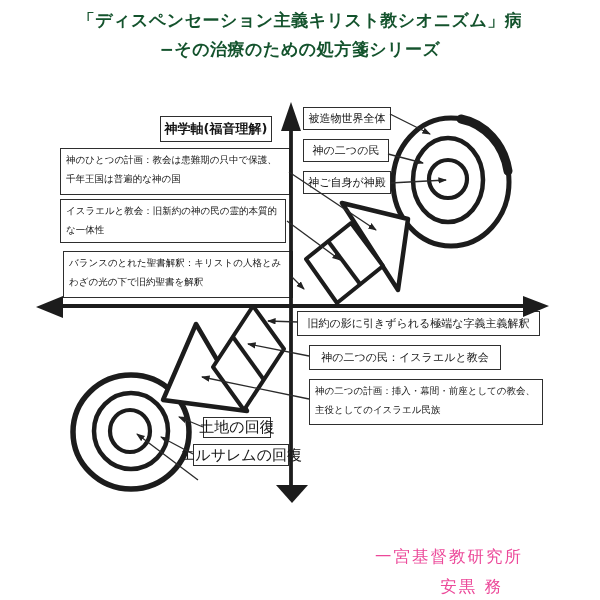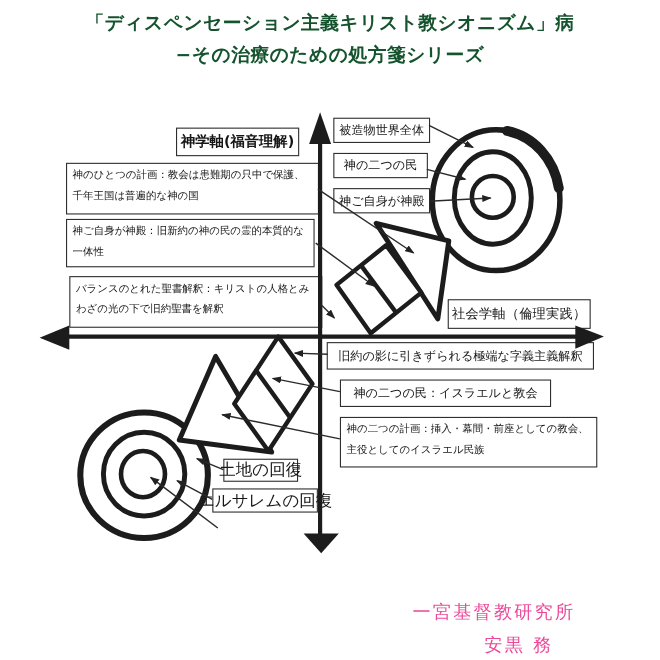--- a/index.html
+++ b/index.html
@@ -40,24 +40,23 @@
 </style>
 </head>
 <body>
 
 <div class="page">
 
   <div class="title l1">「ディスペンセーション主義キリスト教シオニズム」病</div>
   <div class="title l2">−その治療のための処方箋シリーズ</div>
 
   <div class="lbl f-axis" style="left:160px;top:116px;width:112px;height:26px;font-weight:bold;">神学軸(福音理解)</div>
-  <div class="lbl f-axis2" style="left:407px;top:272px;width:130px;height:27px;">社会学軸（倫理実践）</div>
 
   <div class="lbl multi f-body" style="left:60px;top:148px;width:230px;height:47px;">神のひとつの計画：教会は患難期の只中で保護、千年王国は普遍的な神の国</div>
-  <div class="lbl multi f-body" style="left:60px;top:199px;width:226px;height:44px;">神ご自身が神殿：旧新約の神の民の霊的本質的な一体性</div>
+  <div class="lbl multi f-body" style="left:60px;top:199px;width:226px;height:44px;">イスラエルと教会：旧新約の神の民の霊的本質的な一体性</div>
   <div class="lbl multi f-body" style="left:63px;top:251px;width:230px;height:47px;">バランスのとれた聖書解釈：キリストの人格とみわざの光の下で旧約聖書を解釈</div>
 
   <div class="lbl f-md" style="left:303px;top:107px;width:88px;height:23px;">被造物世界全体</div>
   <div class="lbl f-md" style="left:303px;top:139px;width:86px;height:23px;">神の二つの民</div>
   <div class="lbl f-md" style="left:303px;top:171px;width:88px;height:23px;">神ご自身が神殿</div>
 
   <div class="lbl f-md" style="left:297px;top:311px;width:243px;height:25px;font-family:Liberation Mono, monospace;">旧約の影に引きずられる極端な字義主義解釈</div>
   <div class="lbl f-md" style="left:309px;top:345px;width:192px;height:25px;">神の二つの民：イスラエルと教会</div>
   <div class="lbl multi f-body" style="left:309px;top:379px;width:234px;height:46px;">神の二つの計画：挿入・幕間・前座としての教会、主役としてのイスラエル民族</div>
 

